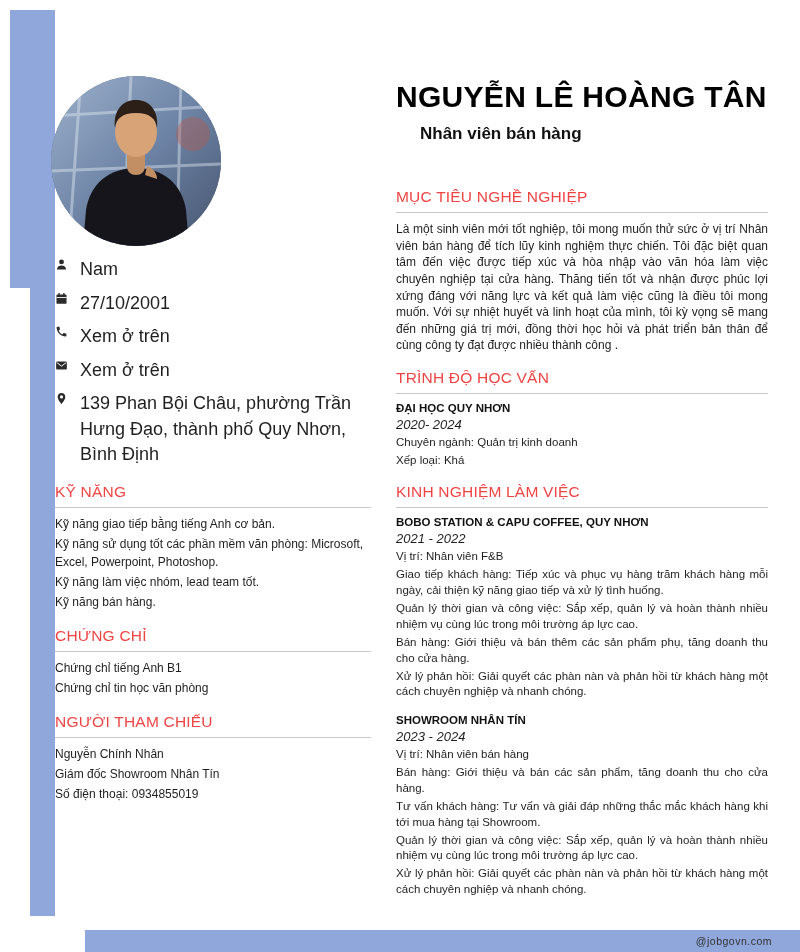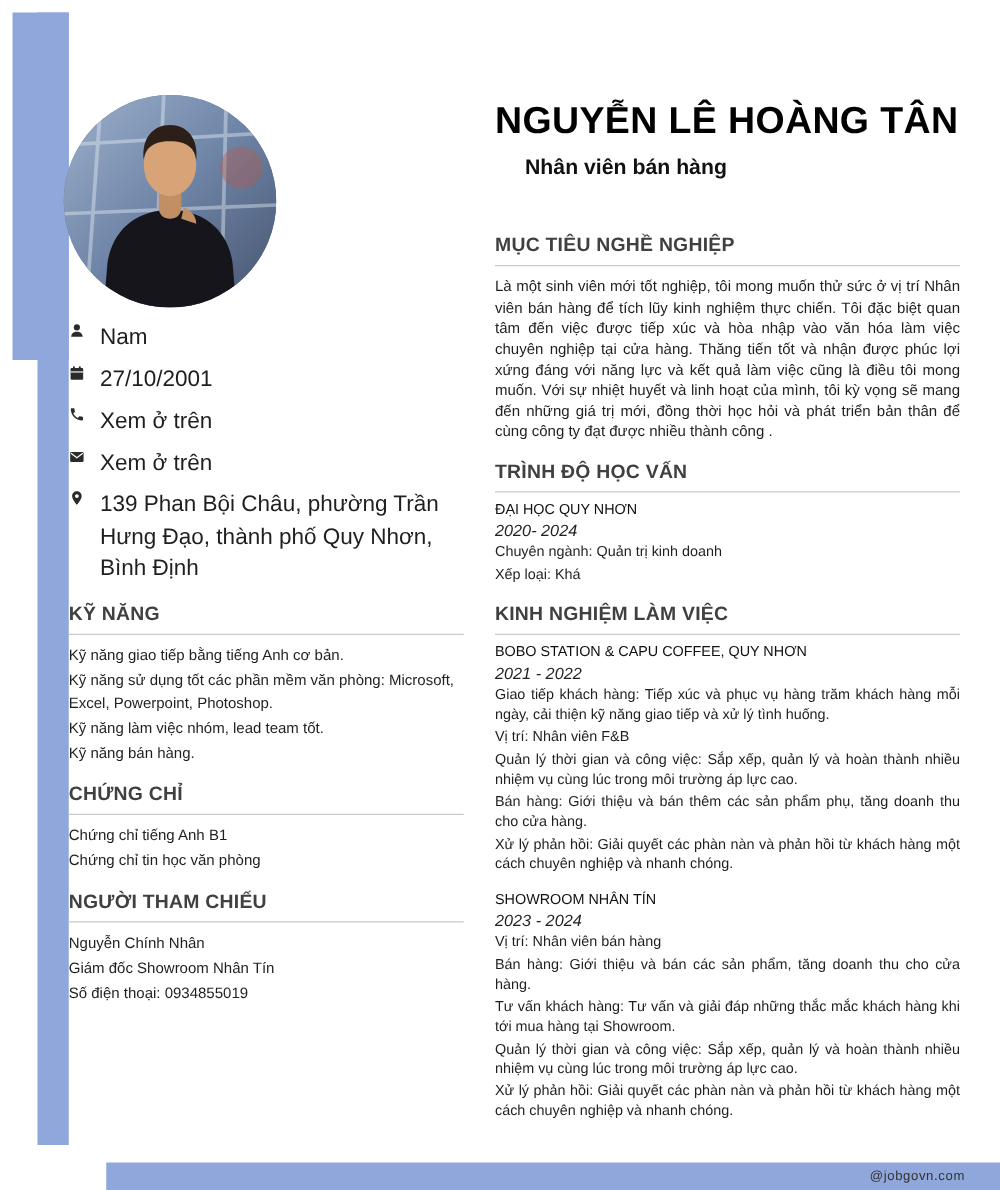--- a/index.html
+++ b/index.html
@@ -21,31 +21,31 @@
   .right-col { position:absolute; left:396px; top:78px;  width:372px; }
 
   
   .detail-row { display:flex; gap:11px; margin-bottom:8px; font-size:18px; line-height:1.42; }
   .ic { flex:0 0 14px; padding-top:1px; }
   .ic svg { width:13px; height:13px; fill:#2b2b2b; display:block; }
 
   
   .sec { margin-top:15px; }
   .sec-first-right { margin-top:44px; }
-  .sec-h { font-size:15.5px; font-weight:700; letter-spacing:.2px; color:#404040;
+  .sec-h { font-size:15.5px; font-weight:400; letter-spacing:.2px; color:#ef4444;
            padding-bottom:6px; border-bottom:1px solid #c9c9c9; margin-bottom:8px; }
 
   .ltext { font-size:12px; line-height:1.45; margin-bottom:3px; }
 
   
   .name { font-size:30px; font-weight:700; line-height:1.28; letter-spacing:.3px; color:#000; }
   .jobtitle { font-size:17px; font-weight:700; margin-top:8px; color:#111;margin-left:24px; }
   .rbody { font-size:12px; line-height:1.38; text-align:justify; }
   .rline { font-size:11.5px; line-height:1.38; text-align:justify; margin-bottom:2px; }
-  .sub-h { font-size:11.5px; font-weight:400; margin-bottom:3px; color:#111; }
+  .sub-h { font-size:11.5px; font-weight:700; margin-bottom:3px; color:#111; }
   .period { font-size:13px; font-style:italic; margin-bottom:3px; }
   .job { margin-bottom:0; }
   .job + .job { margin-top:14px; }
 
   .watermark { position:absolute; right:28px; bottom:5px; z-index:5;
                font-family:Liberation Sans, sans-serif; font-size:10.5px; letter-spacing:.5px; color:#333; }
 </style>
 </head>
 <body>
 
@@ -172,22 +172,22 @@
       <div class="rline">Chuyên ngành: Quản trị kinh doanh</div>
       <div class="rline">Xếp loại: Khá</div>
     </div>
 
     <div class="sec">
       <div class="sec-h">KINH NGHIỆM LÀM VIỆC</div>
 
       <div class="job">
         <div class="sub-h">BOBO STATION &amp; CAPU COFFEE, QUY NHƠN</div>
         <div class="period">2021 - 2022</div>
+        <div class="rline">Vị trí: Nhân viên F&amp;B</div>
         <div class="rline">Giao tiếp khách hàng: Tiếp xúc và phục vụ hàng trăm khách hàng mỗi ngày, cải thiện kỹ năng giao tiếp và xử lý tình huống.</div>
-        <div class="rline">Vị trí: Nhân viên F&amp;B</div>
         <div class="rline">Quản lý thời gian và công việc: Sắp xếp, quản lý và hoàn thành nhiều nhiệm vụ cùng lúc trong môi trường áp lực cao.</div>
         <div class="rline">Bán hàng: Giới thiệu và bán thêm các sản phẩm phụ, tăng doanh thu cho cửa hàng.</div>
         <div class="rline">Xử lý phản hồi: Giải quyết các phàn nàn và phản hồi từ khách hàng một cách chuyên nghiệp và nhanh chóng.</div>
       </div>
 
       <div class="job">
         <div class="sub-h">SHOWROOM NHÂN TÍN</div>
         <div class="period">2023 - 2024</div>
         <div class="rline">Vị trí: Nhân viên bán hàng</div>
         <div class="rline">Bán hàng: Giới thiệu và bán các sản phẩm, tăng doanh thu cho cửa hàng.</div>

